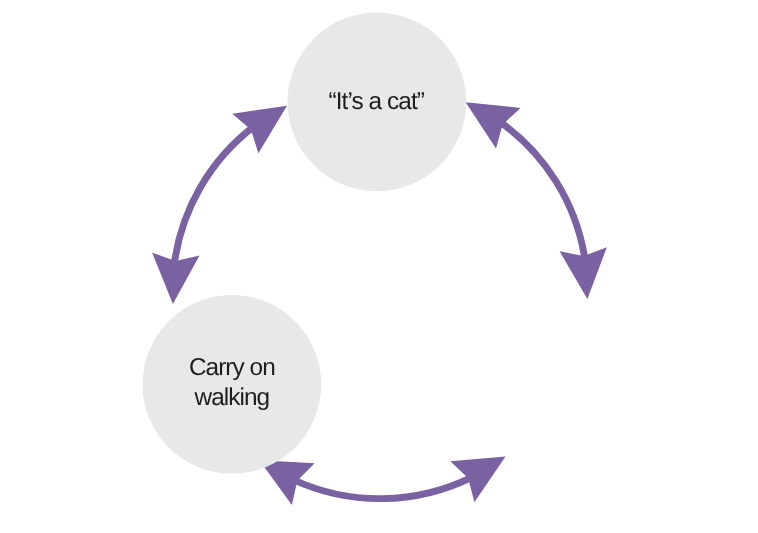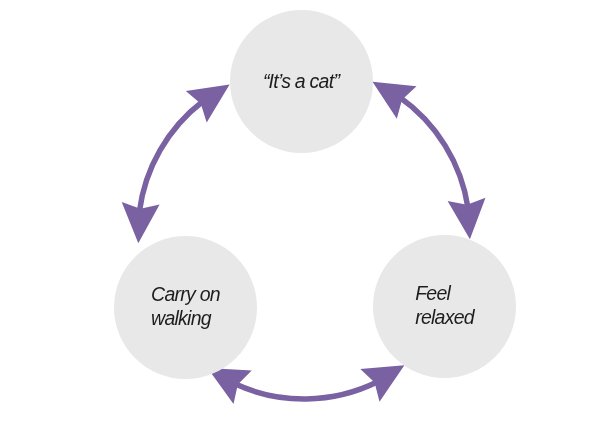--- a/index.html
+++ b/index.html
@@ -5,21 +5,21 @@
   * { margin: 0; padding: 0; box-sizing: border-box; }
   html, body { width: 606px; height: 426px; background: var(--background, #fff); overflow: hidden; }
   body { font-family: "Liberation Sans", "DejaVu Sans", sans-serif; }
   .stage { position: relative; width: 606px; height: 426px; }
   .arrows { position: absolute; left: 0; top: 0; width: 606px; height: 426px; }
   .shaft { fill: none; stroke: var(--arrow, #7a61a2); stroke-width: 5.5; }
   .head { fill: var(--arrow, #7a61a2); stroke: none; }
   .node {
     position: absolute; width: 143px; height: 143px; border-radius: 50%;
     background: var(--node-fill, #e8e8e9);
-    display: flex; align-items: center; justify-content: center;  font-style: italic;
+    display: flex; align-items: center; justify-content: center; text-align: center;
   }
   .node-top { left: 229.5px; top: 9.5px; }
     .node-left { left: 114px; top: 236.0px; }
     .node-right { left: 373.0px; top: 234.5px; }
   .node-label {
     white-space: pre-line; color: var(--text, #1d1d1d);
     font-size: 19.5px; line-height: 24px; letter-spacing: -0.75px;
   }
   .node-left .node-label, .node-right .node-label { position: relative; top: -1.5px; }
 </style>
@@ -38,17 +38,13 @@
       <polygon class="head" points="207.5,368.1 251.7,370.6 237.8,384.6 233.5,403.9"></polygon>
       <polygon class="head" points="404.4,365.2 379.5,401.8 374.6,382.6 360.3,369.0"></polygon>
   </svg>
   <div class="node node-top">
     <span class="node-label">“It’s a cat”</span>
   </div>
   <div class="node node-left">
     <span class="node-label">Carry on
 walking</span>
   </div>
-  <div class="node node-right">
-    <span class="node-label">Feel
-relaxed</span>
-  </div>
 </div>
 
 </body></html>

